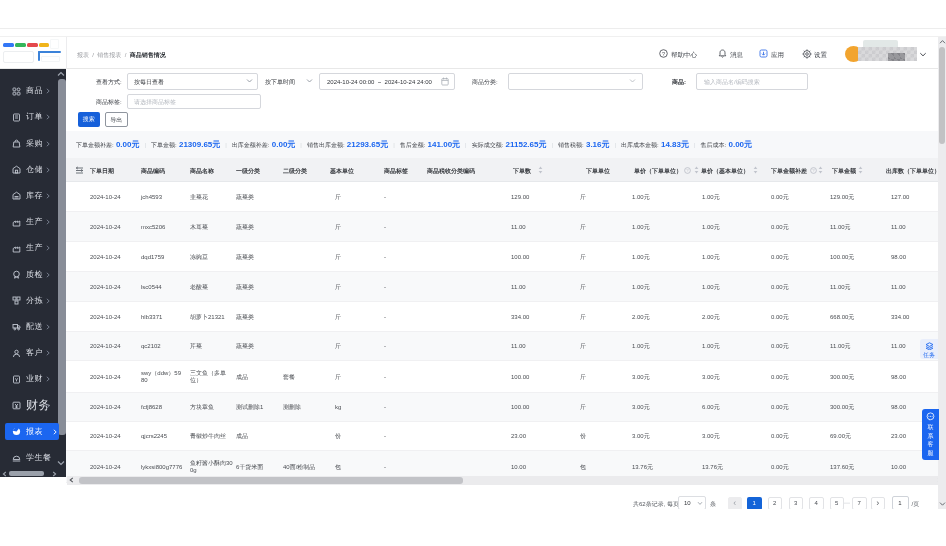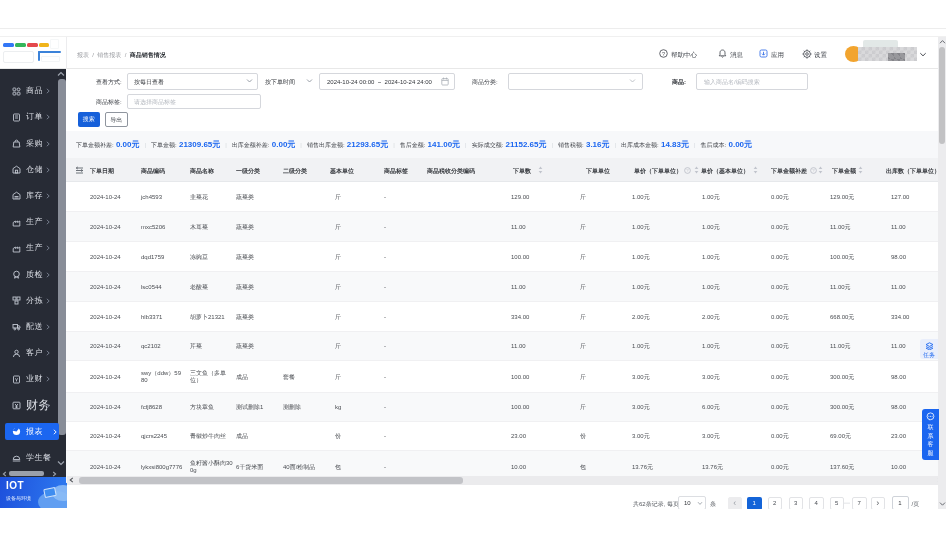--- a/index.html
+++ b/index.html
@@ -194,27 +194,20 @@
     <svg class="ab" style="left:46px;top:418.0px" width="4" height="6" viewBox="0 0 4 6">
       <path d="M0.8 0.8 L3.2 3 L0.8 5.2" fill="none" stroke="#7d8594" stroke-width="0.9"></path>
     </svg>
     <svg class="ab" style="left:1.5px;top:433.5px" width="5" height="6" viewBox="0 0 5 6">
       <path d="M3.8 1 L1.4 3 L3.8 5" fill="none" stroke="#9aa0aa" stroke-width="1.1"></path>
     </svg>
     <div class="ab" style="left:9px;top:433.5px;width:35px;height:5px;background:#9aa0aa;border-radius:2px"></div>
     <svg class="ab" style="left:52px;top:433.5px" width="5" height="6" viewBox="0 0 5 6">
       <path d="M1.2 1 L3.6 3 L1.2 5" fill="none" stroke="#9aa0aa" stroke-width="1.1"></path>
     </svg>
-    <div class="ab" style="left:0;top:440px;width:67px;height:31px;background:linear-gradient(100deg,#1d50dc,#2e7af0);overflow:hidden">
-<div class="ab" style="left:38px;top:14px;width:34px;height:22px;border-radius:50%;background:#6aa6f2;opacity:.85"></div>
-<div class="ab" style="left:52px;top:8px;width:22px;height:16px;border-radius:50%;background:#8dbdf6;opacity:.9"></div>
-<div class="ab" style="left:44px;top:11px;width:12px;height:9px;background:#3f8df0;border:1px solid #cfe3fb;border-radius:1.5px;transform:rotate(-12deg)"></div>
-<div class="ab" style="left:6px;top:3px;font-size:10px;font-weight:800;color:#fff;letter-spacing:0.5px">IOT</div>
-<div class="ab" style="left:6px;top:18px;font-size:5px;color:#e8f1ff">设备与环境</div>
-</div>
     <div class="ab t6" style="left:96px;top:41.5px;color:#3c3f45">查看方式:</div>
     <div class="ab" style="left:126.5px;top:36px;width:131px;height:17px;border:1px solid #d5d7dc;border-radius:2px;background:#fff"></div>
     <div class="ab t6" style="left:134px;top:41.5px;color:#33363b">按每日查看</div>
     <svg class="ab" style="left:246px;top:41px" width="7" height="6" viewBox="0 0 7 6">
       <path d="M1 1.5 L3.5 4 L6 1.5" fill="none" stroke="#8f959e" stroke-width="0.9"></path>
     </svg>
     <div class="ab t6" style="left:265px;top:41.5px;color:#33363b">按下单时间</div>
     <svg class="ab" style="left:306px;top:41px" width="7" height="6" viewBox="0 0 7 6">
       <path d="M1 1.5 L3.5 4 L6 1.5" fill="none" stroke="#8f959e" stroke-width="0.9"></path>
     </svg>

